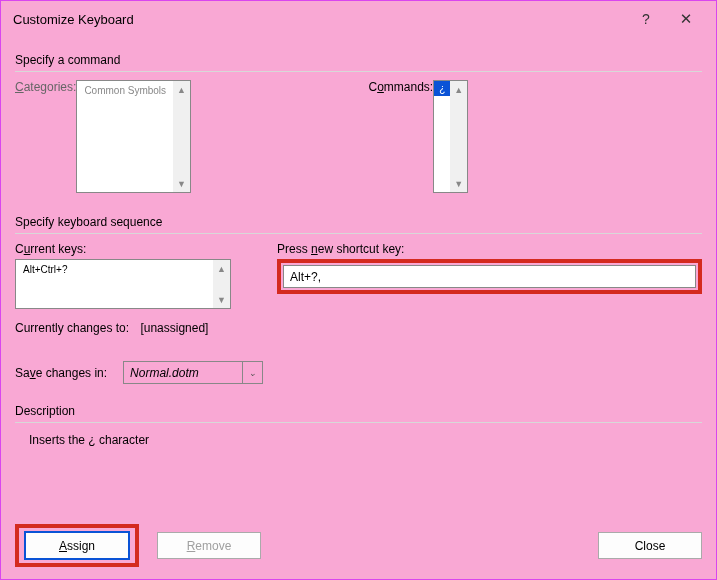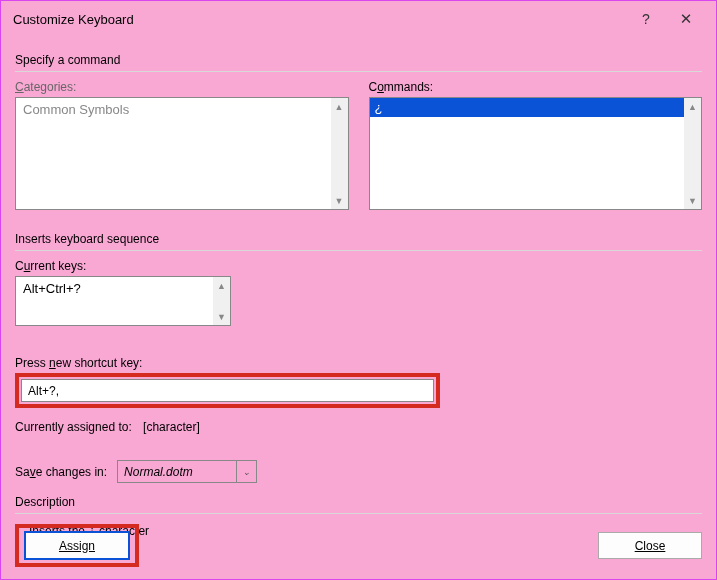--- a/index.html
+++ b/index.html
@@ -47,21 +47,21 @@
     margin: 10px 0 4px 0;
   }
   .hr {
     border-top: 1px solid #d8d8d8;
     margin: 0 0 8px 0;
   }
   .cols {
     display: flex;
     gap: 20px;
   }
-  .col { flex: 1; display: flex; flex-direction: column; }
+  .col { flex: 1; display: flex; }
   .fld-label {
     font-size: 12px;
     color: #666;
     margin-bottom: 3px;
   }
   .fld-label.dark { color: #000; }
   .listbox {
     border: 1px solid #888;
     background: #fff;
     position: relative;
@@ -85,21 +85,21 @@
     align-items: center;
     justify-content: center;
     font-size: 9px;
     color: #888;
   }
   .listbox .scroll .arrow.top { top: 0; }
   .listbox .scroll .arrow.bot { bottom: 0; }
   .li-item {
     padding: 2px 5px;
     color: #888;
-    font-size: 13px;
+    font-size: 10px;
   }
   .li-item.selected {
     background: #0a53d6;
     color: #fff;
   }
   .cat-box { height: 113px; }
   .cmd-box { height: 113px; }
   .keys-box { height: 50px; width: 216px; justify-content: center; }
   .shortcut-wrap {
     border: 4px solid #d42a1f;
@@ -116,21 +116,21 @@
   }
   .assigned-row {
     margin-top: 12px;
     font-size: 12px;
   }
   .assigned-row .val { margin-left: 8px; }
   .save-row {
     margin-top: 26px;
     display: flex;
     align-items: center;
-    gap: 10px;
+    gap: 16px;
   }
   .dropdown {
     border: 1px solid #888;
     height: 23px;
     width: 140px;
     display: flex;
     align-items: center;
     font-size: 12px;
     font-style: italic;
   }
@@ -162,21 +162,20 @@
     width: 104px;
     border: 1px solid #aaa;
     background: #fdfdfd;
     font-size: 12px;
     font-family: inherit;
     display: flex;
     align-items: center;
     justify-content: center;
     color: #000;
     padding: 4px;
-    text-decoration: underline;
   }
   .btn.disabled { color: #a0a0a0; }
   .btn.default {
     border: 1px solid #0a53d6;
     outline: 1px solid #0a53d6;
   }
   .assign-wrap {
     border: 4px solid #d42a1f;
     padding: 4px 6px;
   }
@@ -219,24 +218,24 @@
             <div class="li-item selected">¿</div>
           </div>
           <div class="scroll">
             <div class="arrow top">▲</div>
             <div class="arrow bot">▼</div>
           </div>
         </div>
       </div>
     </div>
 
-    <div class="section-label" style="margin-top:22px">Inserts keyboard sequence</div>
+    <div class="section-label" style="margin-top:22px">Specify keyboard sequence</div>
     <div class="hr"></div>
 
-    <div class="cols" style="gap:30px; align-items:flex-start;flex-direction:column;">
+    <div class="cols" style="gap:30px; align-items:flex-start;">
       <div style="width:236px">
         <div class="fld-label dark">C<span class="ul">u</span>rrent keys:</div>
         <div class="listbox keys-box">
           <div class="inner">
             <div class="li-item" style="color:#000">Alt+Ctrl+?</div>
           </div>
           <div class="scroll">
             <div class="arrow top">▲</div>
             <div class="arrow bot">▼</div>
           </div>
@@ -244,41 +243,44 @@
       </div>
       <div style="flex:1">
         <div class="fld-label dark">Press <span class="ul">n</span>ew shortcut key:</div>
         <div class="shortcut-wrap">
           <input class="shortcut-input" value="Alt+?," style="">
         </div>
       </div>
     </div>
 
     <div class="assigned-row">
-      <span>Currently assigned to:</span>
-      <span class="val">[character]</span>
+      <span>Currently changes to:</span>
+      <span class="val">[unassigned]</span>
     </div>
 
     <div class="save-row">
       <span>Sa<span class="ul">v</span>e changes in:</span>
       <div class="dropdown">
         <div class="val">Normal.dotm</div>
         <div class="dd-btn">⌄</div>
       </div>
     </div>
 
-    <div class="section-label" style="margin-top:12px">Description</div>
+    <div class="section-label" style="margin-top:20px">Description</div>
     <div class="hr"></div>
     <div class="desc-text">Inserts the ¿ character</div>
 
   </div>
 
   <div class="button-row">
     <div class="assign-wrap">
       <button class="btn default">
           <span><span class="ul">A</span><span>ssign</span></span>
         </button>
     </div>
+    <button class="btn disabled">
+        <span><span class="ul">R</span>emove</span>
+      </button>
     <div class="spacer"></div>
     <button class="btn">Close</button>
   </div>
 
 </div>
 
 </body></html>

